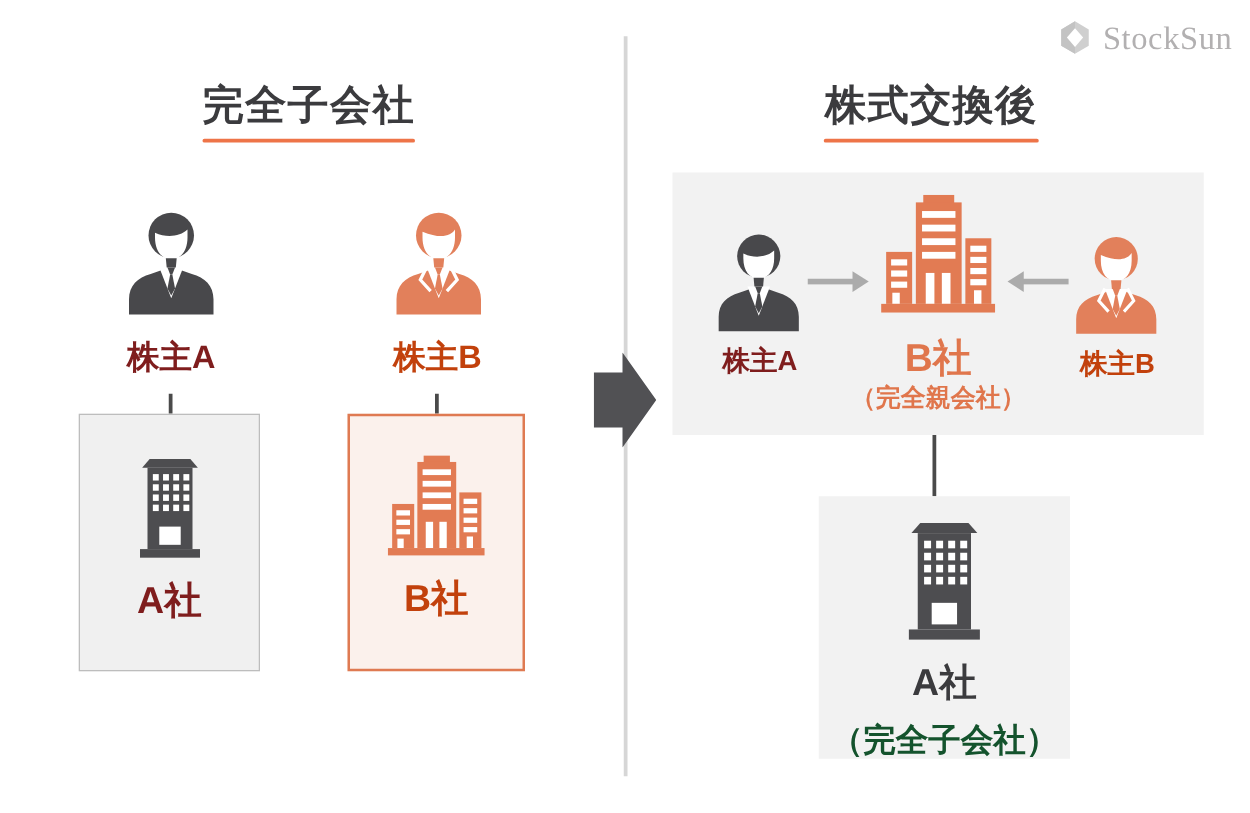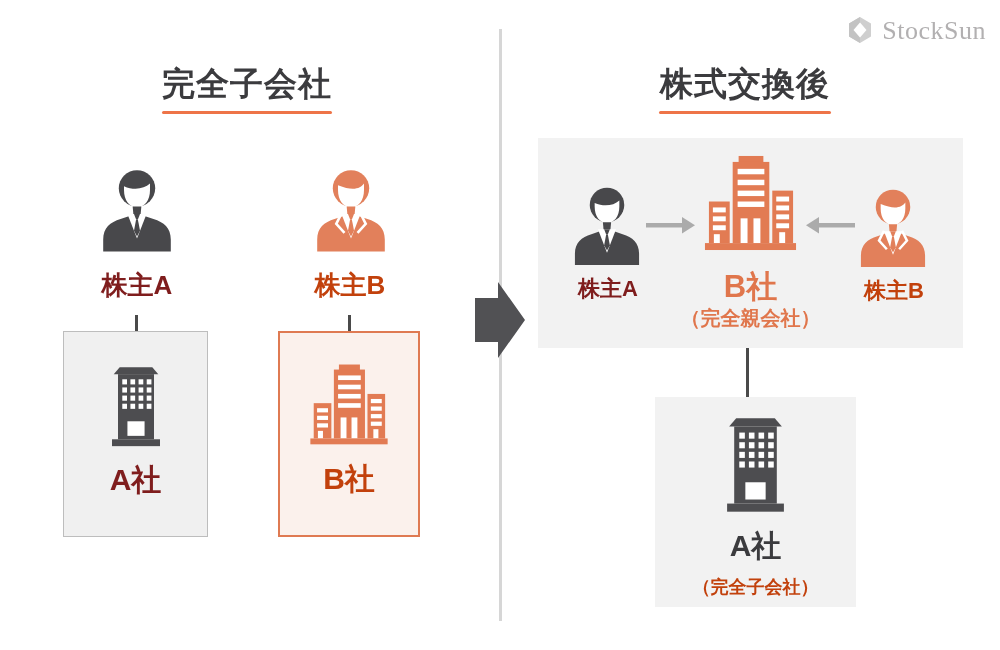--- a/index.html
+++ b/index.html
@@ -26,21 +26,21 @@
   .company-label{font-size:30px;font-weight:600;margin-top:12px;}
   
   .divider{width:3px;background:#D6D6D6;}
   
   .after-panel{background:#F2F2F2;}
   .panel-person-label{font-size:22px;font-weight:600;text-align:center;}
   .parent-label{font-size:31px;font-weight:700;text-align:center;color:#E0764C;}
   .parent-note{font-size:20px;font-weight:600;text-align:center;color:#E0764C;}
   .bottom-box{background:#F2F2F2;text-align:center;}
   .bottom-label{font-size:30px;font-weight:600;color:#3B3B3E;margin-top:12px;}
-  .bottom-note{font-size:18px;font-weight:600;color:#c2410c;margin-top:8px;}
+  .bottom-note{font-size:26px;font-weight:600;color:#14532d;margin-top:8px;}
   .flip-h{transform:scaleX(-1);}
 </style>
 </head>
 <body>
 
 <svg width="0" height="0" style="position:absolute" aria-hidden="true">
   <defs>
     <symbol id="person-plain" viewBox="0 0 90 100">
       <circle cx="45" cy="25" r="21" fill="currentColor"></circle>
       <path d="M30 24 L30 27 C30 39 36 47 45 47 C54 47 60 39 60 27 L60 19.5 C53 26 41 27.5 30 22.5 Z" fill="#fff"></path>

